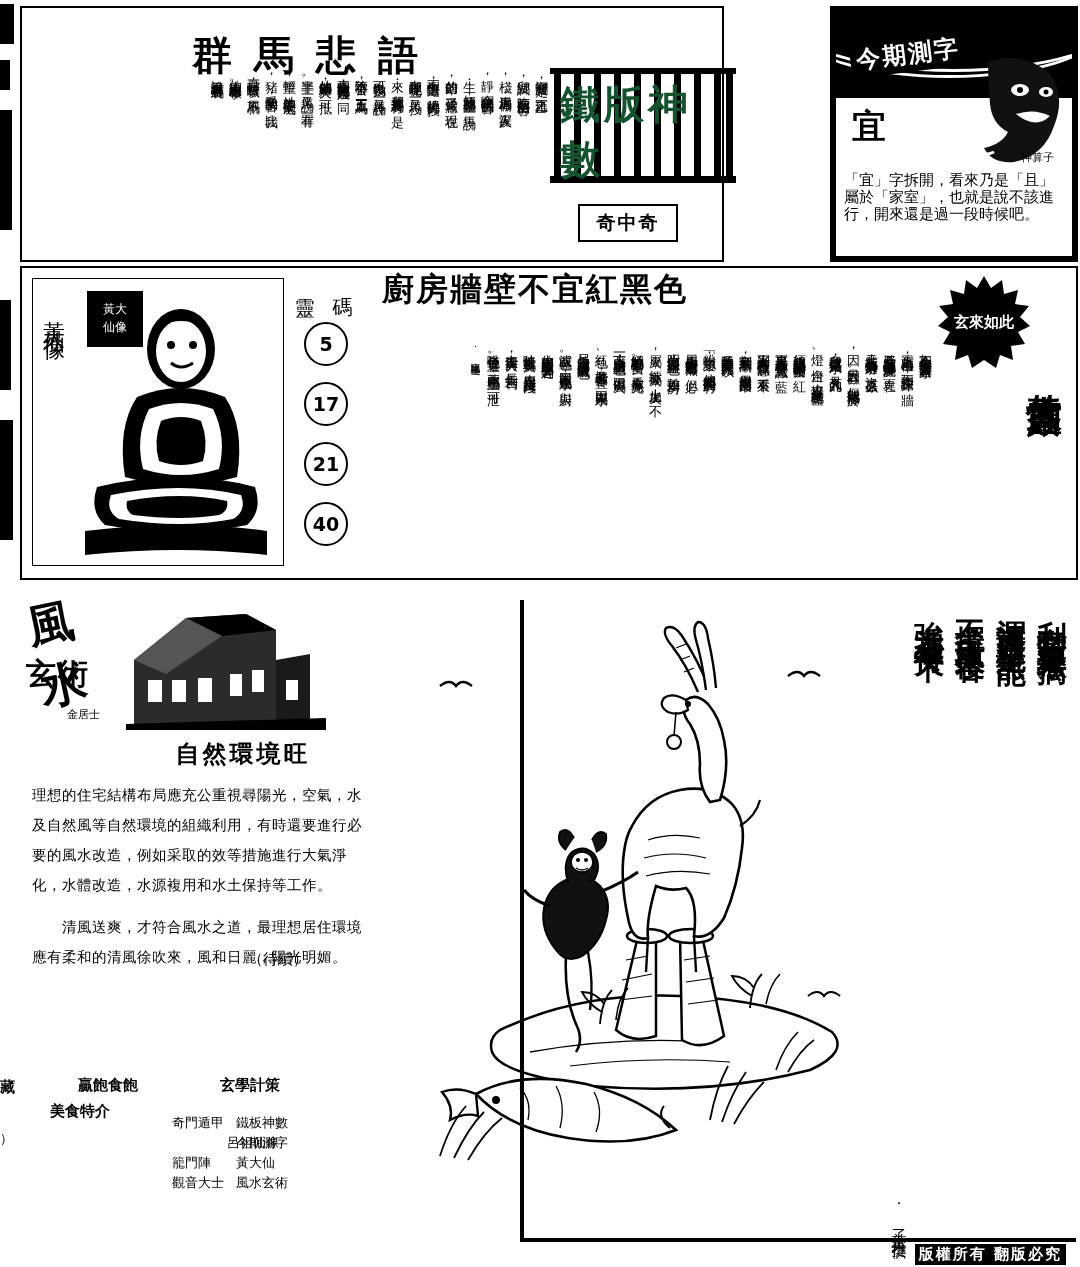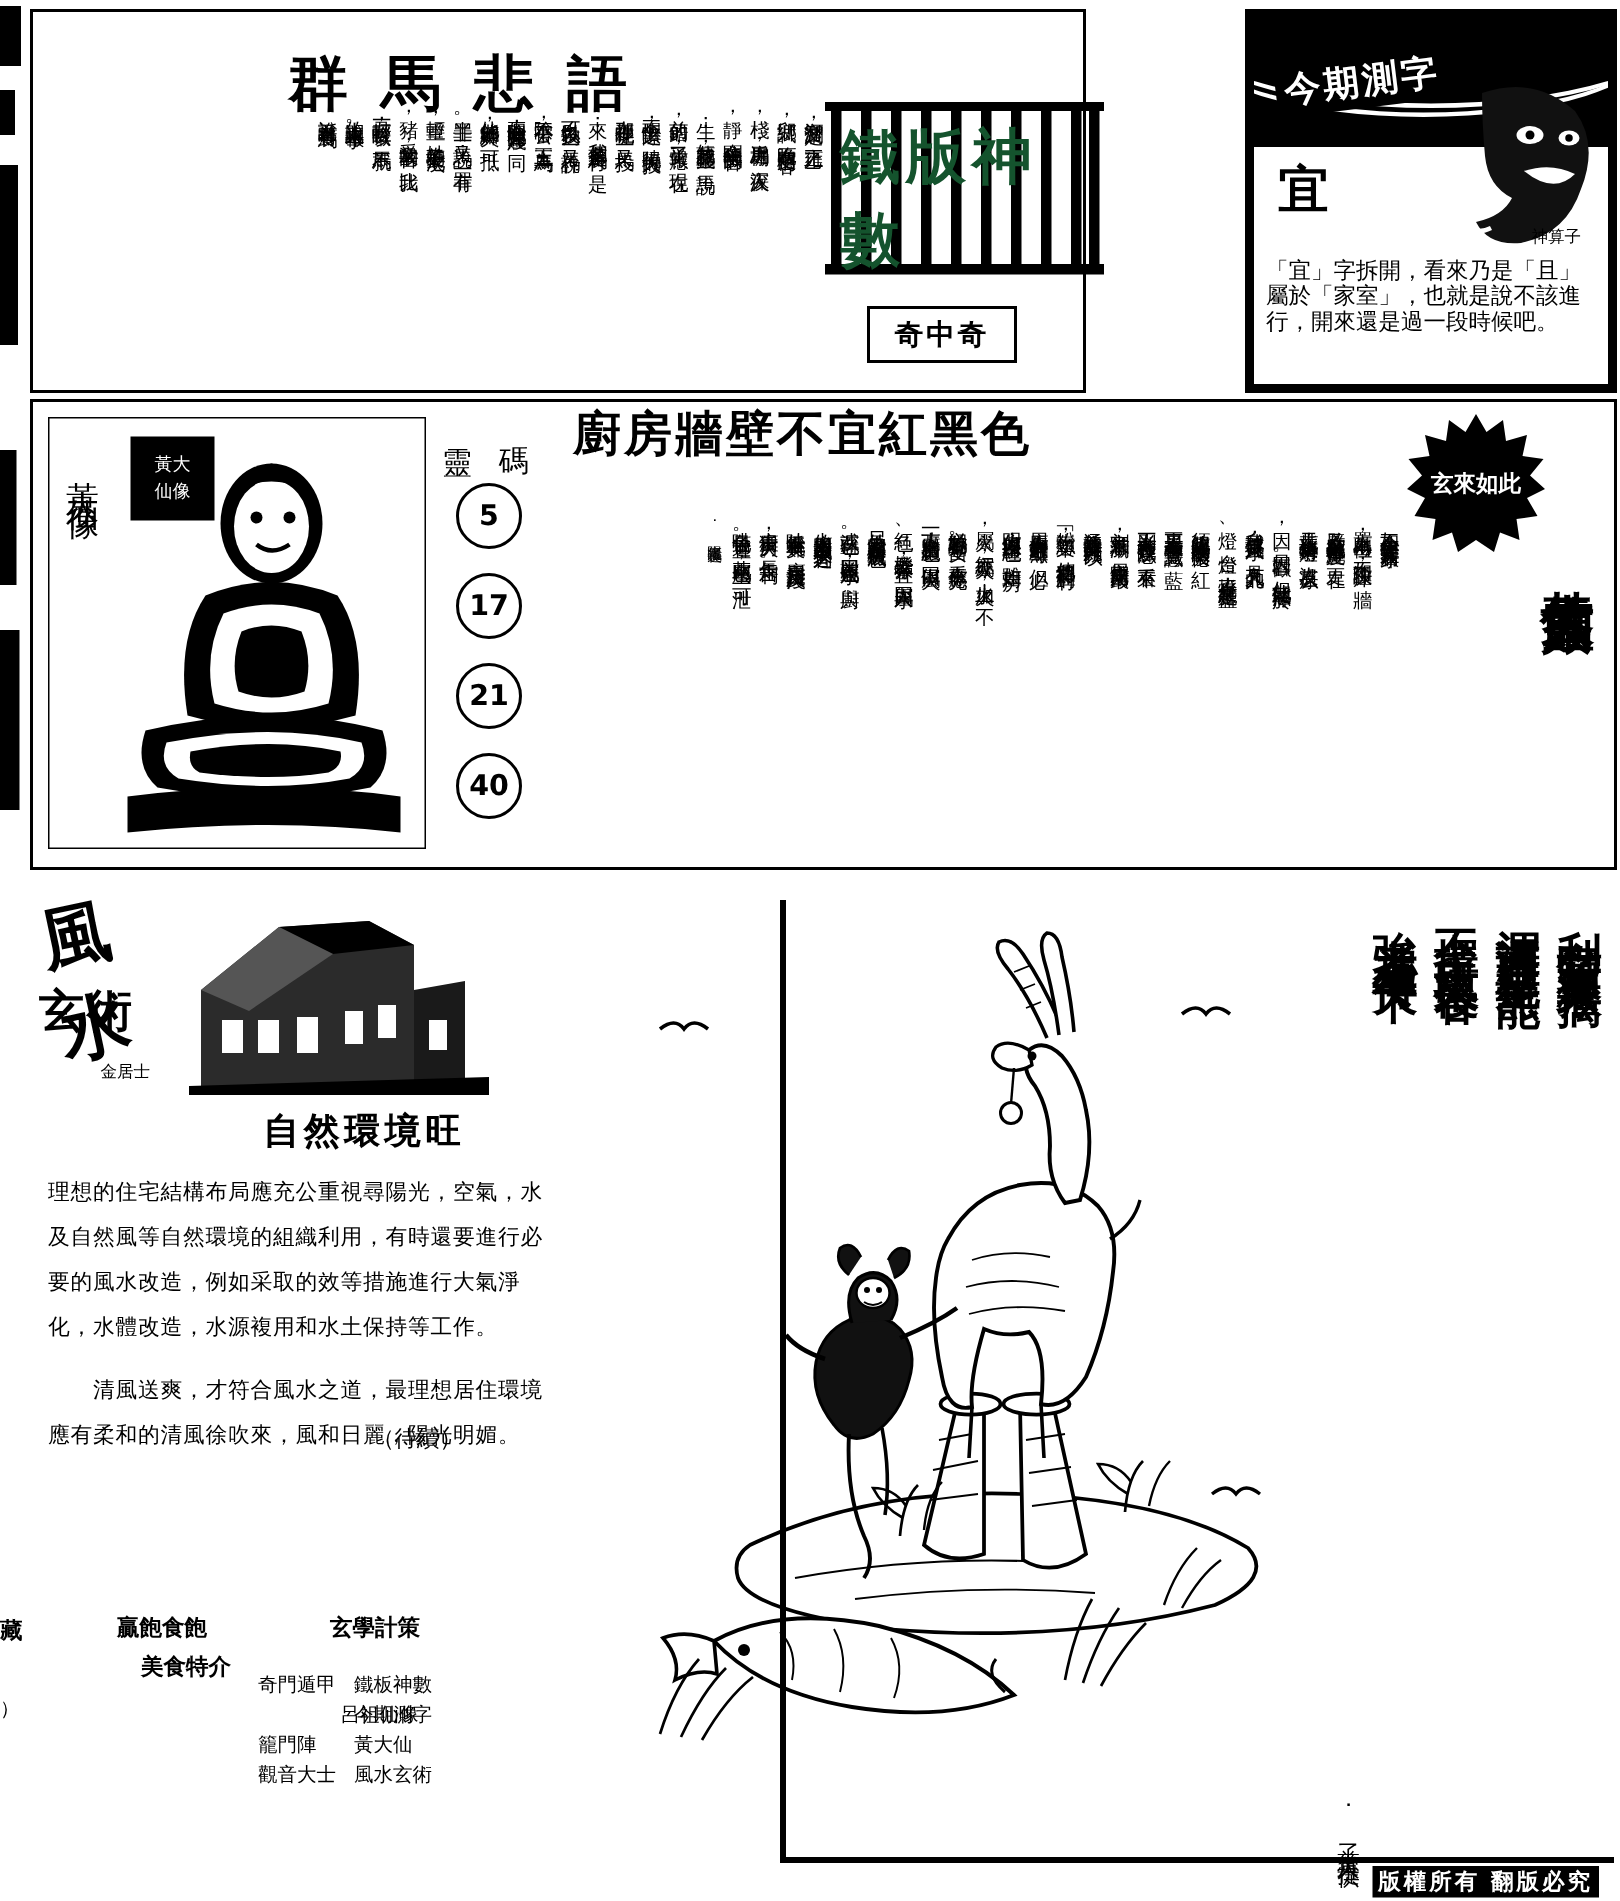--- a/index.html
+++ b/index.html
@@ -260,21 +260,21 @@
       <p style="margin:0;text-indent:30px;">清風送爽，才符合風水之道，最理想居住環境應有柔和的清風徐吹來，風和日麗，陽光明媚。</p>
     </div>
     <div id="fs-cont">（待續）</div>
   </div>
 
   <div id="idx">
     <div class="c hd" style="left:0px;top:8px;">藏</div>
     <div class="c" style="left:0px;top:60px;">）</div>
 
     <div class="c hd" style="left:78px;top:6px;">贏飽食飽</div>
-    <div class="c hd" style="left:50px;top:32px;margin-left:44px;">美食特介</div>
+    <div class="c hd" style="left:50px;top:32px;">美食特介</div>
 
     <div class="c hd" style="left:220px;top:6px;">玄學計策</div>
 
     <div class="c" style="left:172px;top:44px;">奇門遁甲</div>
     <div class="c" style="left:184px;top:64px;margin-left:43px;">呂祖仙像</div>
     <div class="c" style="left:172px;top:84px;">籠門陣</div>
     <div class="c" style="left:172px;top:104px;">觀音大士</div>
 
     <div class="c" style="left:236px;top:44px;">鐵板神數</div>
     <div class="c" style="left:236px;top:64px;">今期測字</div>

